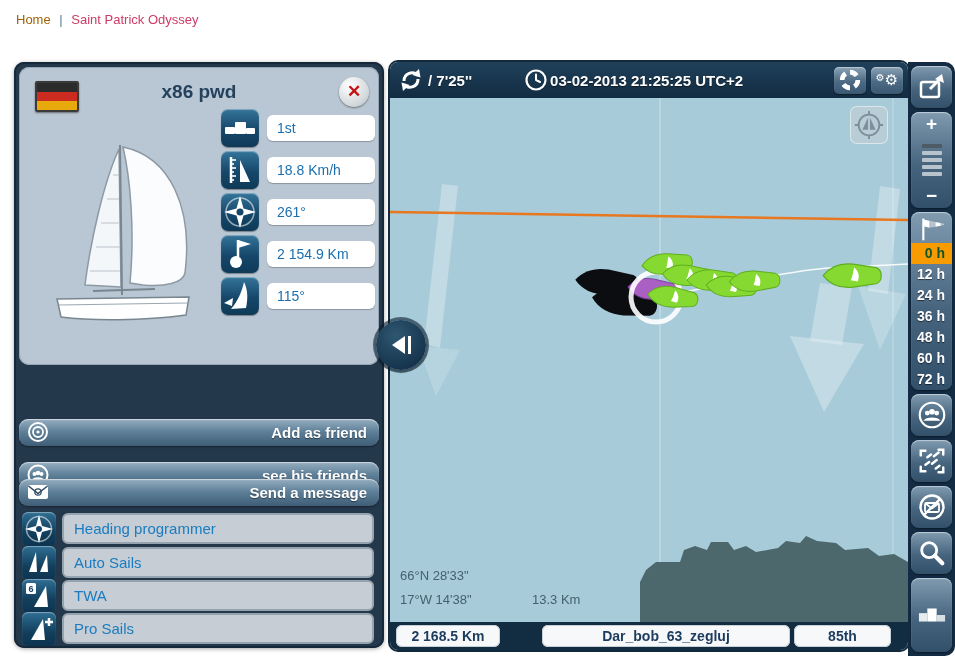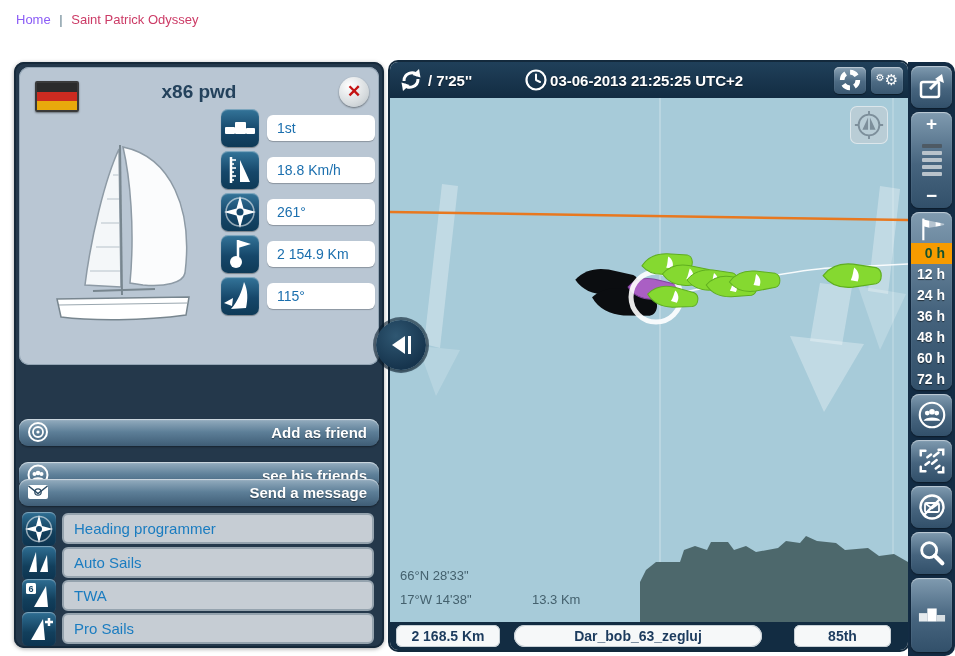--- a/index.html
+++ b/index.html
@@ -1,20 +1,20 @@
 <!DOCTYPE html>
 <html><head>
 <meta charset="utf-8">
 <style>
   html,body{margin:0;padding:0;background:#fff;}
   .page{position:relative;width:955px;height:656px;background:#ffffff;font-family:"Liberation Sans",sans-serif;overflow:hidden;}
 
   
   .breadcrumb{position:absolute;left:16px;top:12px;font-size:13px;}
-  .bc-home{color:#8b5cf6;cursor:pointer;margin-top:8px;}
+  .bc-home{color:#a16207;cursor:pointer;margin-top:8px;}
   .bc-sep{color:#5f7d8c;margin:0 5px;}
   .bc-race{color:#cc3b66;}
 
   
   .left-panel{position:absolute;left:14px;top:62px;width:370px;height:586px;background:#24384b;border-radius:10px;box-shadow:inset 0 0 0 2px #16293a,0 1px 4px rgba(0,0,0,.35);}
   .boat-card{position:absolute;left:5px;top:5px;width:360px;height:298px;background:#b9c6d3;border-radius:10px;box-shadow:inset 0 0 0 1px #93a5b4;}
   .flag{position:absolute;left:16px;top:14px;width:40px;height:27px;border:2px solid #3a3a3a;border-radius:2px;overflow:hidden;box-shadow:0 1px 2px rgba(0,0,0,.45);}
   .flag div{height:33.34%;}
   .flag-black{background:#2b2b2b;}.flag-red{background:#cc2b20;}.flag-gold{background:#e8a90c;}
   .card-title{position:absolute;left:0;right:0;top:14px;text-align:center;font-size:19px;font-weight:bold;color:#24425c;}
@@ -46,21 +46,21 @@
   .gear-glyph .g2{font-size:10px;vertical-align:top;}
 
   .map-body{position:relative;height:524px;background:#a7cbd9;}
   .map-svg{position:absolute;left:0;top:0;}
   .coord{position:absolute;font-size:13px;color:#44616e;}
   .center-btn{position:absolute;left:460px;top:8px;width:38px;height:38px;border-radius:7px;background:rgba(196,206,212,.6);box-shadow:inset 0 0 0 1px rgba(255,255,255,.5);display:flex;align-items:center;justify-content:center;cursor:pointer;}
 
   .map-bottombar{height:28px;background:#122c42;position:relative;}
   .bb-box{position:absolute;top:3px;height:22px;background:#f6f8f9;border-radius:6px;text-align:center;font-weight:bold;font-size:14px;color:#1c3b5e;line-height:22px;box-shadow:inset 0 0 0 1px #c7d0d6;}
   .bb-dist{left:6px;width:104px;}
-  .bb-name{left:124px;width:248px;border-radius:11px;}
+  .bb-name{left:152px;width:248px;}
   .bb-rank{left:404px;width:97px;}
 
   .collapse-btn{position:absolute;left:376px;top:320px;width:50px;height:50px;border-radius:50%;background:radial-gradient(circle at 40% 32%,#2f5772,#16344d 72%);box-shadow:0 0 0 3px rgba(9,28,45,.6),0 1px 3px rgba(0,0,0,.45);display:flex;align-items:center;justify-content:center;cursor:pointer;z-index:6;}
   .collapse-btn .tri{width:0;height:0;border-top:9px solid transparent;border-bottom:9px solid transparent;border-right:13px solid #fff;}
   .collapse-btn .bar{width:3px;height:18px;background:#fff;margin-left:3px;}
 
   
   .sidebar{position:absolute;left:908px;top:62px;width:47px;height:594px;background:#132c44;border-radius:0 10px 10px 0;}
   .sb-btn{position:absolute;left:3px;width:41px;border-radius:8px;background:linear-gradient(180deg,#809bb0,#46647e 55%,#32506a);box-shadow:inset 0 1px 1px rgba(255,255,255,.5),0 1px 2px rgba(0,0,0,.45);display:flex;align-items:center;justify-content:center;cursor:pointer;}
   .sb-expand{top:4px;height:42px;}
@@ -264,21 +264,21 @@
         <path d="M6,14 A8,8 0 0,1 20,8.5" fill="none" stroke="#fff" stroke-width="3"></path>
         <polygon points="21,2 22.5,10.5 14.5,8" fill="#fff"></polygon>
         <path d="M20,12 A8,8 0 0,1 6,17.5" fill="none" stroke="#fff" stroke-width="3"></path>
         <polygon points="5,24 3.5,15.5 11.5,18" fill="#fff"></polygon>
       </svg>
       <span class="tb-timer">/ 7'25''</span>
       <svg class="tb-clock" viewBox="0 0 24 24">
         <circle cx="12" cy="12" r="9.5" fill="none" stroke="#fff" stroke-width="2.2"></circle>
         <path d="M12,12 L12,6.5 M12,12 L16,14" stroke="#fff" stroke-width="2" stroke-linecap="round"></path>
       </svg>
-      <span class="tb-date">03-06-2013 21:25:25 UTC+2</span>
+      <span class="tb-date">03-02-2013 21:25:25 UTC+2</span>
       <span class="tb-spacer"></span>
       <span class="tb-btn">
         <svg viewBox="0 0 26 26" width="24" height="24">
           <circle cx="13" cy="13" r="8.5" fill="none" stroke="#fff" stroke-width="5" stroke-dasharray="8.2 5.1"></circle>
         </svg>
       </span>
       <span class="tb-btn">
         <span class="gear-glyph"><span class="g2">⚙</span><span>⚙</span></span>
       </span>
     </div>

